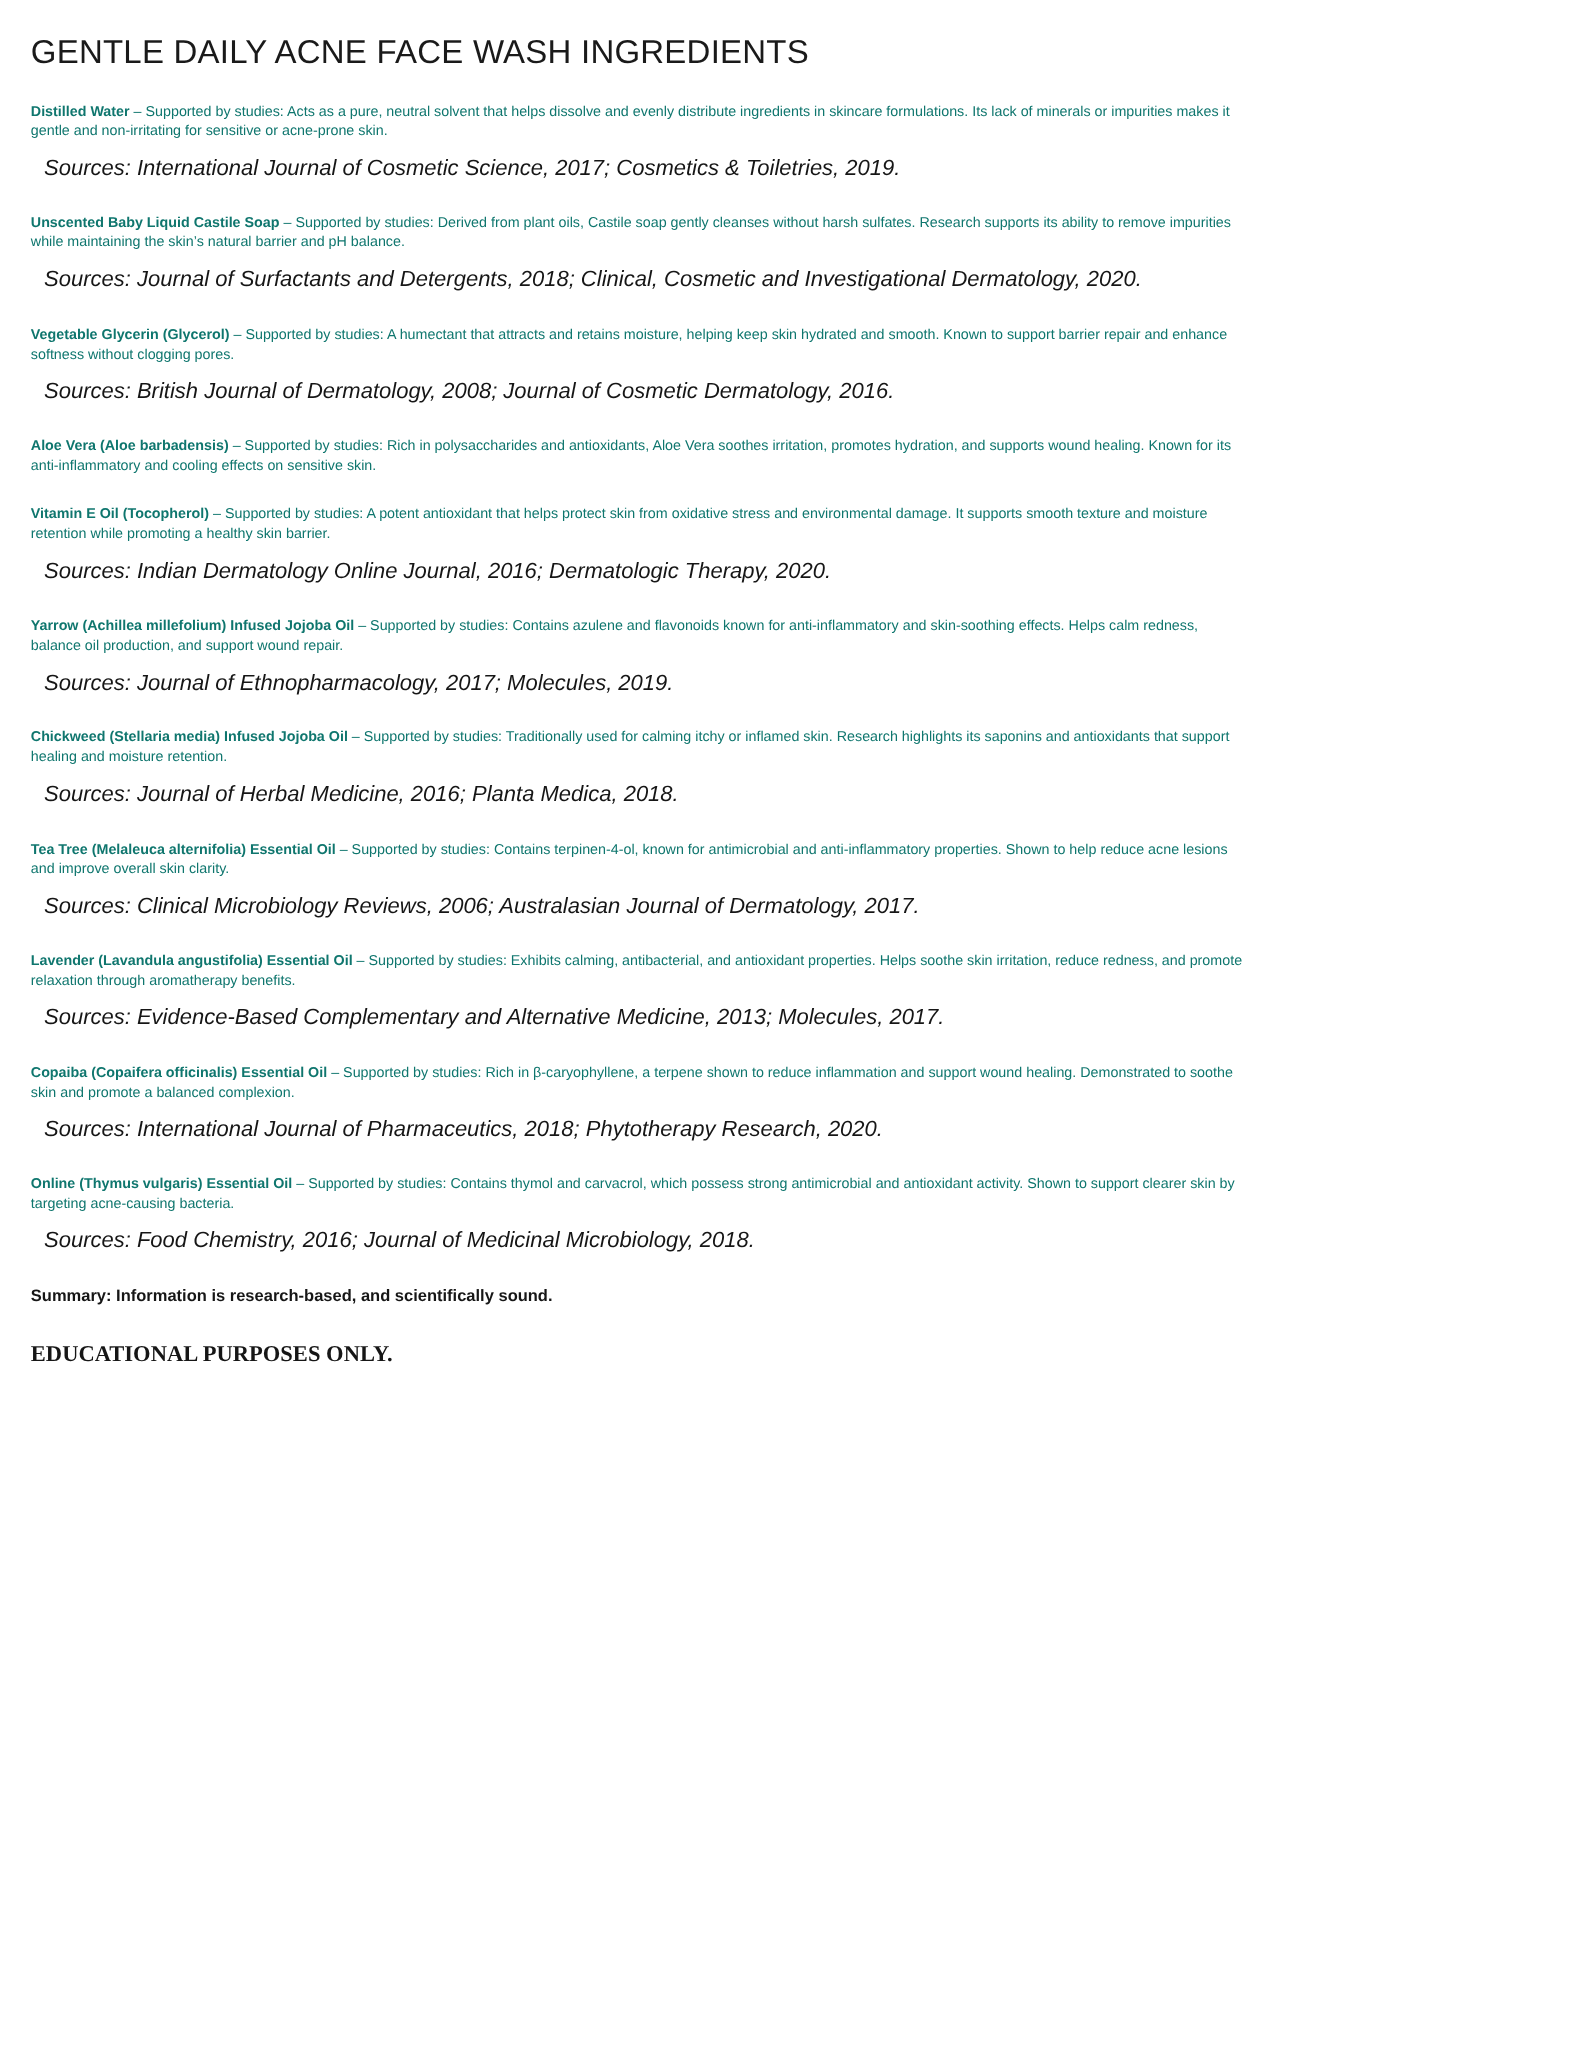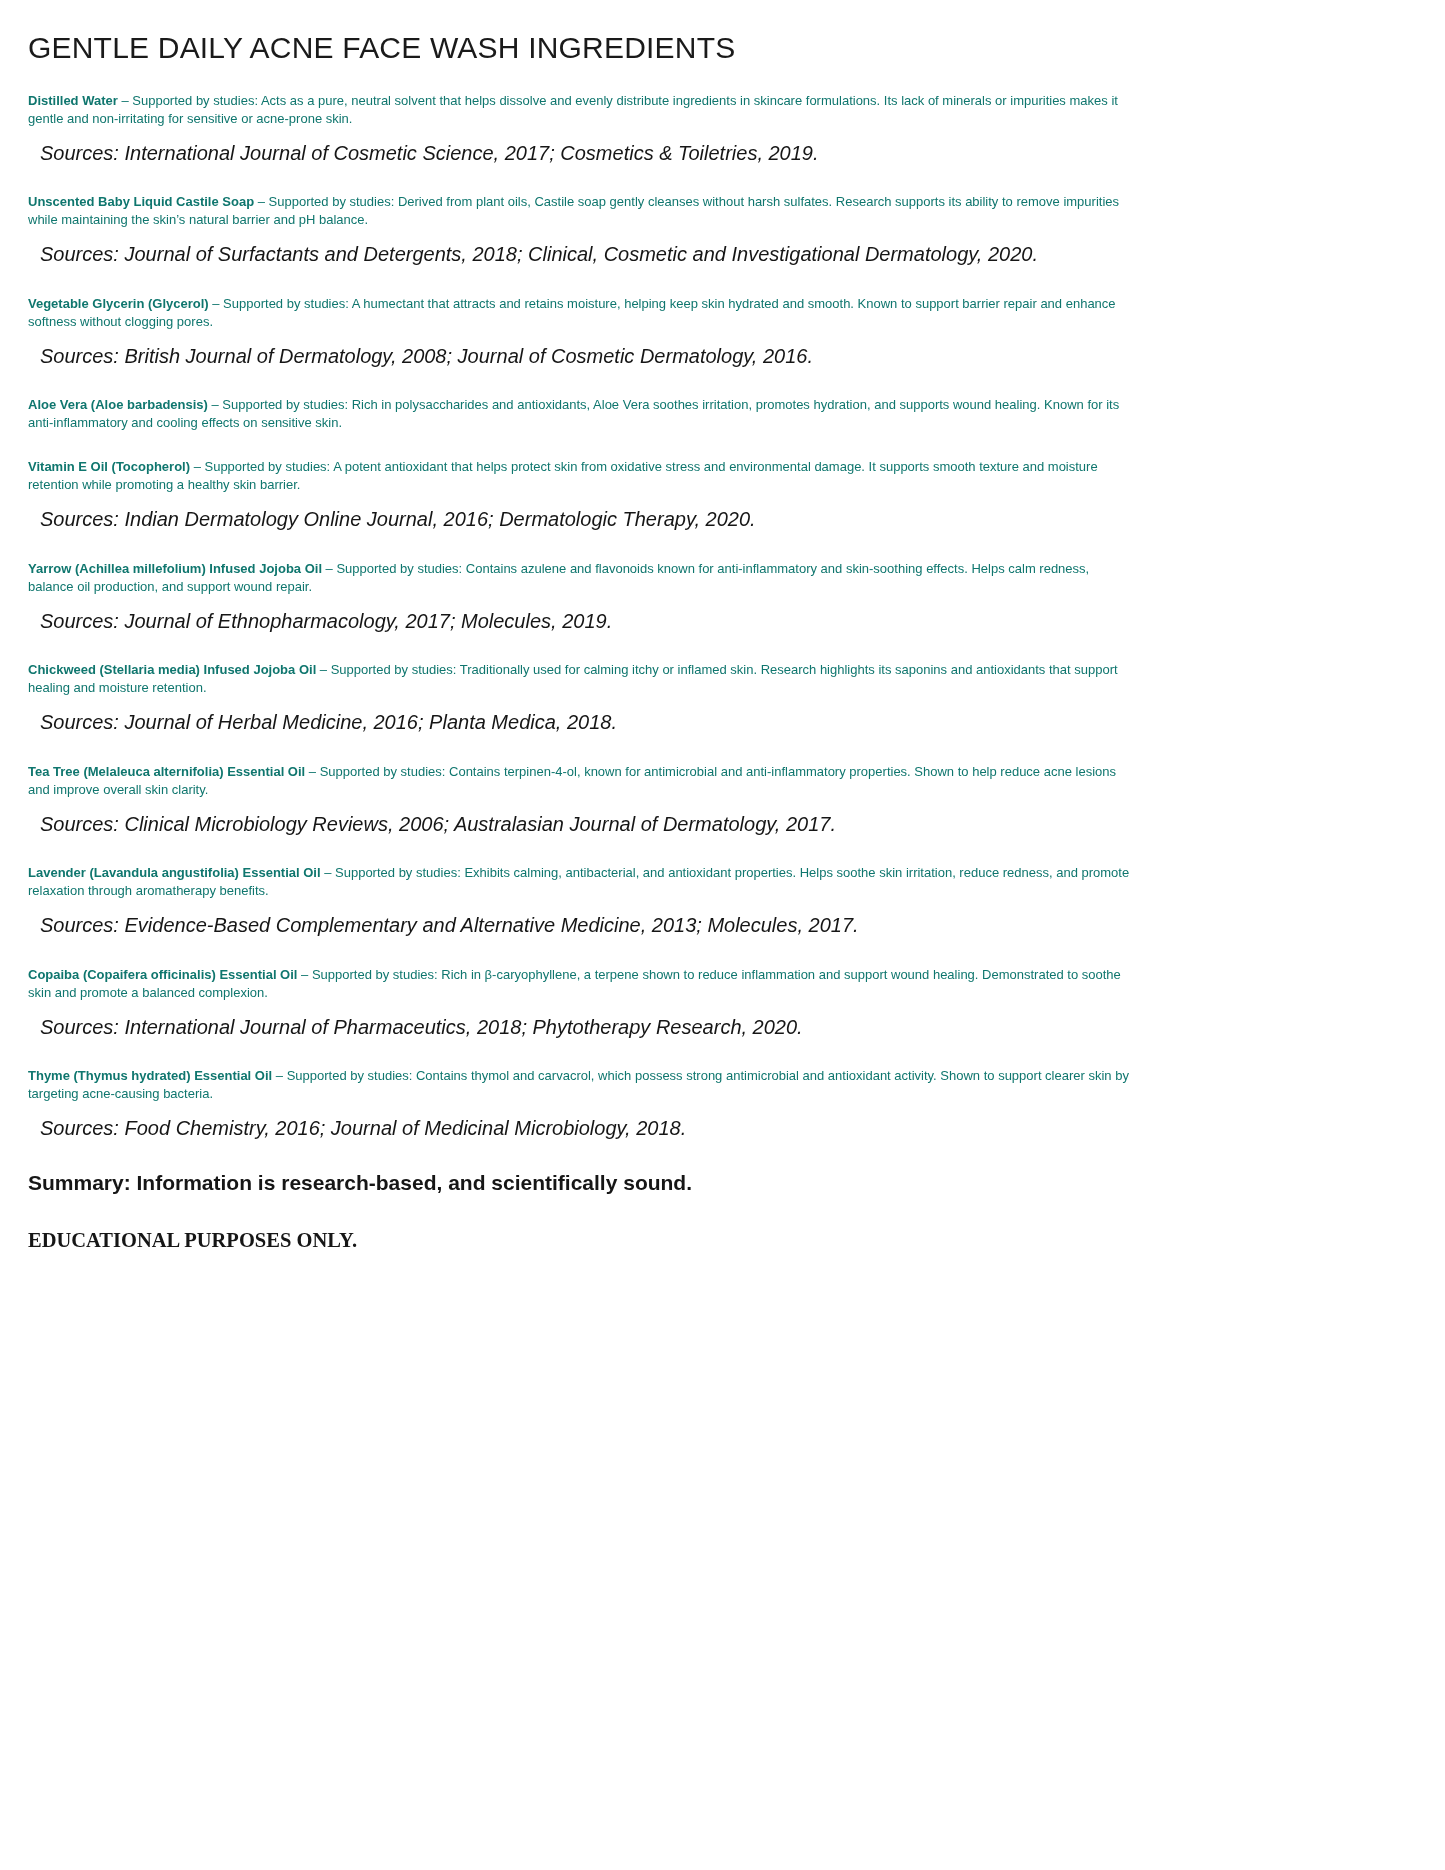--- a/index.html
+++ b/index.html
@@ -43,21 +43,21 @@
   .entry-sources {
     font-family: "Liberation Sans", sans-serif;
     font-size: 20px;
     font-style: italic;
     line-height: 1.38;
     color: #161616;
     margin: 12px;
   }
   .summary-line {
     font-family: "Liberation Sans", sans-serif;
-    font-size: 21px;
+    font-size: 15px;
     font-weight: 700;
     color: #161616;
     margin: 0 0 28px 0;
     line-height: 1.38;
   }
   .footer-line {
     font-family: Liberation Serif, serif;
     font-size: 20.5px;
     font-weight: 700;
     color: #161616;
@@ -115,21 +115,21 @@
     <p class="entry-body"><span class="entry-name">Lavender (Lavandula angustifolia) Essential Oil</span><span> – Supported by studies: Exhibits calming, antibacterial, and antioxidant properties. Helps soothe skin irritation, reduce redness, and promote relaxation through aromatherapy benefits.</span></p>
     <p class="entry-sources">Sources: Evidence-Based Complementary and Alternative Medicine, 2013; Molecules, 2017.</p>
   </div>
 
   <div class="entry">
     <p class="entry-body"><span class="entry-name">Copaiba (Copaifera officinalis) Essential Oil</span><span> – Supported by studies: Rich in β-caryophyllene, a terpene shown to reduce inflammation and support wound healing. Demonstrated to soothe skin and promote a balanced complexion.</span></p>
     <p class="entry-sources">Sources: International Journal of Pharmaceutics, 2018; Phytotherapy Research, 2020.</p>
   </div>
 
   <div class="entry">
-    <p class="entry-body"><span class="entry-name">Thyme (Thymus hydrated) Essential Oil</span><span> – Supported by studies: Contains thymol and carvacrol, which possess strong antimicrobial and antioxidant activity. Shown to support clearer skin by targeting acne-causing bacteria.</span></p>
+    <p class="entry-body"><span class="entry-name">Online (Thymus vulgaris) Essential Oil</span><span> – Supported by studies: Contains thymol and carvacrol, which possess strong antimicrobial and antioxidant activity. Shown to support clearer skin by targeting acne-causing bacteria.</span></p>
     <p class="entry-sources">Sources: Food Chemistry, 2016; Journal of Medicinal Microbiology, 2018.</p>
   </div>
 
   <p class="summary-line">Summary: Information is research-based, and scientifically sound.</p>
 
   <p class="footer-line">EDUCATIONAL PURPOSES ONLY.</p>
 
 </div>
 
 </body></html>

